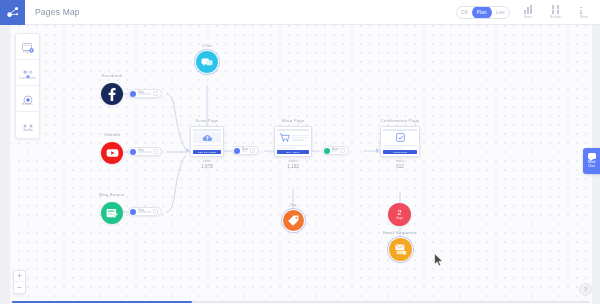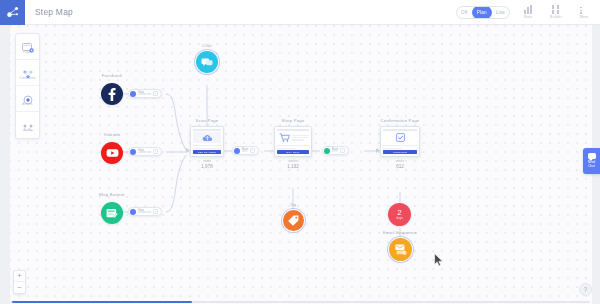--- a/index.html
+++ b/index.html
@@ -183,21 +183,21 @@
   <div class="header">
     <div class="logo-tile">
       <svg viewBox="0 0 16 16">
         <circle cx="4" cy="11" r="2.6" fill="#fff"></circle>
         <circle cx="12" cy="4" r="1.8" fill="#fff"></circle>
         <circle cx="12.5" cy="10.5" r="1.2" fill="#fff"></circle>
         <path d="M5 9.5 L11 5" stroke="#fff" stroke-width="0.9"></path>
         <path d="M6 11 L11.4 10.6" stroke="#fff" stroke-width="0.9"></path>
       </svg>
     </div>
-    <div class="app-title">Step Map</div>
+    <div class="app-title">Pages Map</div>
 
     <div class="header-right">
       <div class="seg">
         <span>Off</span>
         <span class="on">Plan</span>
         <span>Live</span>
       </div>
 
       <div class="hicon">
         <span class="gl">

